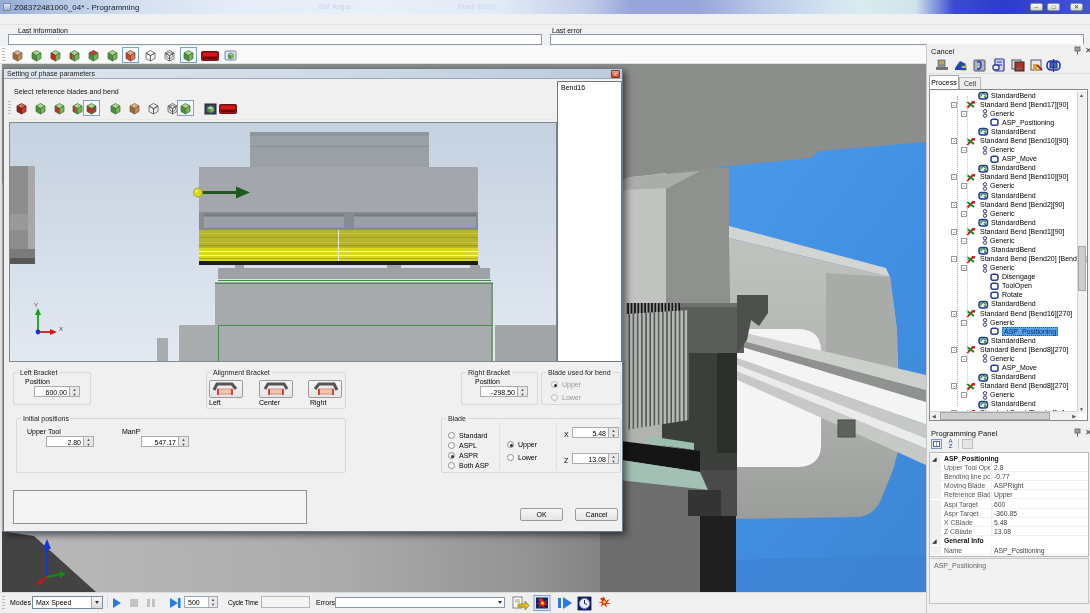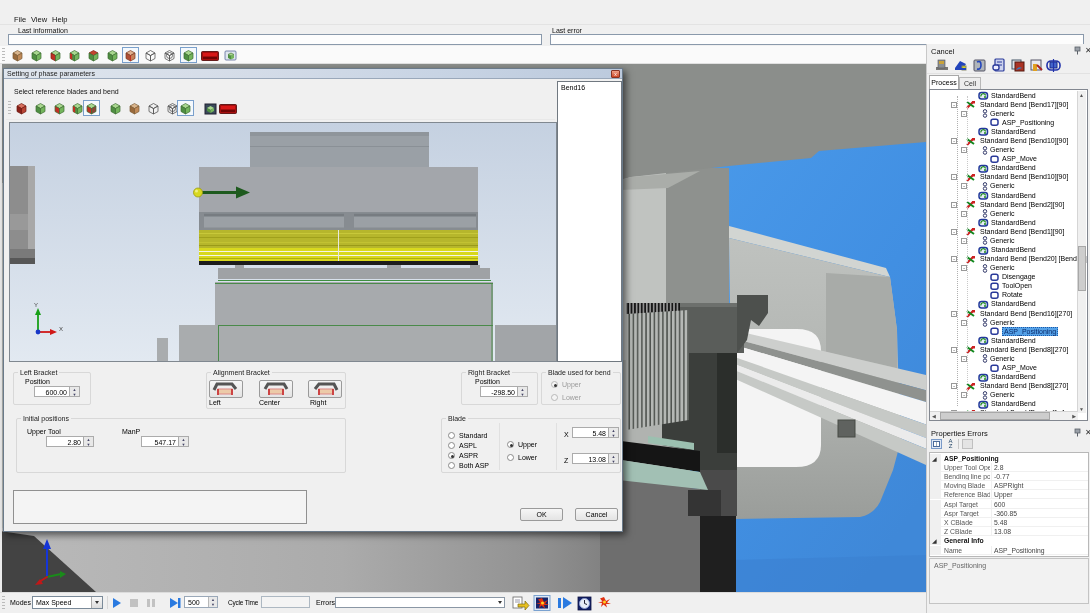--- a/index.html
+++ b/index.html
@@ -181,26 +181,30 @@
           <line x1="72.5" y1="8.5" x2="72.5" y2="5" stroke="#223" stroke-width="1"></line>
           <line x1="72.5" y1="8.5" x2="75" y2="9.5" stroke="#223" stroke-width="1"></line>
         </g>
     <g>
           <polygon points="92,2 94,6 98,4 95,7.5 99,9 94,9 95,12.5 91.5,9.5 89,12 90,8 86,7.5 90.5,6.5 88,3.5" fill="#e03010"></polygon>
           <circle cx="92.5" cy="7" r="1.5" fill="#ffd020"></circle>
         </g>
   </svg>
 </div>
 
-
-<div class="abs" id="menubar">
-  <div class="abs menuitem" style="left:14px;">File</div>
-  <div class="abs menuitem" style="left:31px;">View</div>
-  <div class="abs menuitem" style="left:52px;">Help</div>
+<div class="abs" id="titlebar">
+  <div class="abs" style="left:3px;top:3px;width:8px;height:8px;background:linear-gradient(#dfe8f2,#9fb2c8);border:1px solid #7a8aa0;"></div>
+  <div class="abs" id="titletext">Z08372481000_04* - Programming</div>
+  <div class="abs" style="left:318px;top:3px;font-size:7px;color:#c6d2ea;">SIM Augur</div>
+  <div class="abs" style="left:458px;top:3px;font-size:7px;color:#ccd6ec;">Place Editor</div>
+  <div class="abs capbtn" style="left:1030px;">–</div>
+  <div class="abs capbtn" style="left:1047px;">□</div>
+  <div class="abs capbtn" style="left:1070px;">✕</div>
 </div>
+
 
 <div class="abs" id="inforow">
   <div class="abs flabel" style="left:18px;top:2px;">Last information</div>
   <div class="abs ffield" style="left:8px;top:9px;width:534px;"></div>
   <div class="abs flabel" style="left:552px;top:2px;">Last error</div>
   <div class="abs ffield" style="left:550px;top:9px;width:534px;"></div>
 </div>
 <div class="abs" style="left:0;top:64px;width:2px;height:528px;background:#ececec;"></div>
 
 <div class="abs" id="treespanel">
@@ -545,21 +549,21 @@
     </div>
     <div class="abs" style="left:0px;bottom:0px;width:148px;height:9px;background:#f0f0f0;border-top:1px solid #d5d5d5;">
       <div class="abs" style="left:2px;top:1px;font-size:5px;color:#555;">◀</div>
       <div class="abs" style="left:10px;top:0px;width:110px;height:8px;background:#cdcdcd;border:1px solid #a8a8a8;"></div>
       <div class="abs" style="right:2px;top:1px;font-size:5px;color:#555;">▶</div>
     </div>
   </div>
 </div>
 
 <div class="abs" id="propspanel">
-  <div class="abs pnltitle" style="left:4px;top:2px;">Properties Errors</div>
+  <div class="abs pnltitle" style="left:4px;top:2px;">Programming Panel</div>
   <div class="abs" style="left:147px;top:1px;"><svg width="7" height="9">
           <rect x="1" y="1" width="5" height="4" fill="#9aa0a8" stroke="#5a6068" stroke-width="0.8"></rect>
           <line x1="3.5" y1="5" x2="3.5" y2="8.5" stroke="#5a6068" stroke-width="1"></line>
         </svg></div>
   <div class="abs" style="left:158px;top:1px;font-size:8px;color:#333;">✕</div>
   <div class="abs" style="left:0px;top:11px;width:164px;height:13px;">
     <div class="abs" style="left:4px;top:1px;width:11px;height:10px;border:1px solid #7a9ac8;background:#dfe8f4;">
       <div class="abs" style="left:1px;top:1px;width:7px;height:6px;border:1px solid #4a6a9a;background:repeating-linear-gradient(90deg,#fff 0,#fff 2px,#9ab 2px,#9ab 3px);"></div>
     </div>
     <div class="abs" style="left:18px;top:1px;width:11px;height:10px;font-size:6px;color:#246;line-height:5px;text-align:center;">A<br>Z</div>

